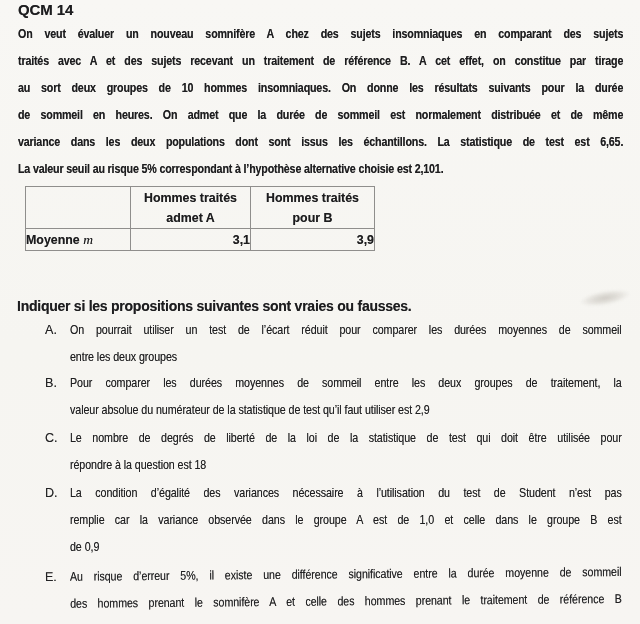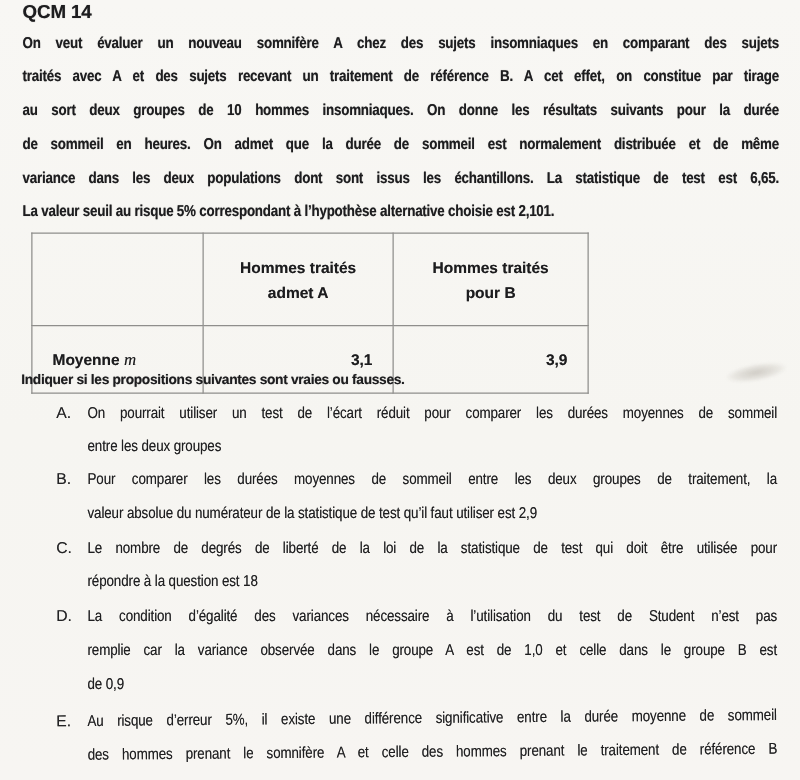--- a/index.html
+++ b/index.html
@@ -31,35 +31,35 @@
   .lline{text-align:left;}
 
   
   .tablewrap{position:absolute;left:25px;top:186px;}
   table.results{border-collapse:collapse;table-layout:fixed;}
   table.results td{
     border:1px solid #8f8e8c;
     font-size:12.4px;
     color:#1c1c1e;
     text-shadow:0 0 0.5px rgba(0,0,0,0.5);
-    padding:16px;
+    padding:0;
     vertical-align:middle;
   }
   .c0{width:104px;} .c1{width:119px;} .c2{width:123px;}
   tr.hdr td{height:41px;text-align:center;font-weight:bold;}
   tr.hdr .hl{line-height:19px;padding-top:1px;}
   tr.datarow td{height:21px;}
   td.labelcell{padding-left:7px;font-weight:bold;text-align:left;margin-top:44px;}
   td.valcell{text-align:right;font-weight:bold;}
   .mathsym{font-family:"Liberation Serif",serif;font-style:italic;font-weight:normal;font-size:13.5px;}
   .mathsup{font-family:"Liberation Serif",serif;font-style:italic;font-weight:normal;font-size:9px;vertical-align:super;line-height:0;}
 
   .instruction{
     position:absolute;left:17px;top:298px;
-    font-size:11px;font-weight:bold;letter-spacing:-0.25px;
+    font-size:14px;font-weight:bold;letter-spacing:-0.25px;
     text-shadow:0 0 0.6px rgba(15,15,15,0.55);
   }
 
   
   .prop{position:absolute;left:45px;width:595px;}
   .prop .letter{
     position:absolute;left:0;top:0;
     font-size:12.6px;line-height:27px;color:#232325;
     text-shadow:0 0 0.5px rgba(0,0,0,0.45);
   }

